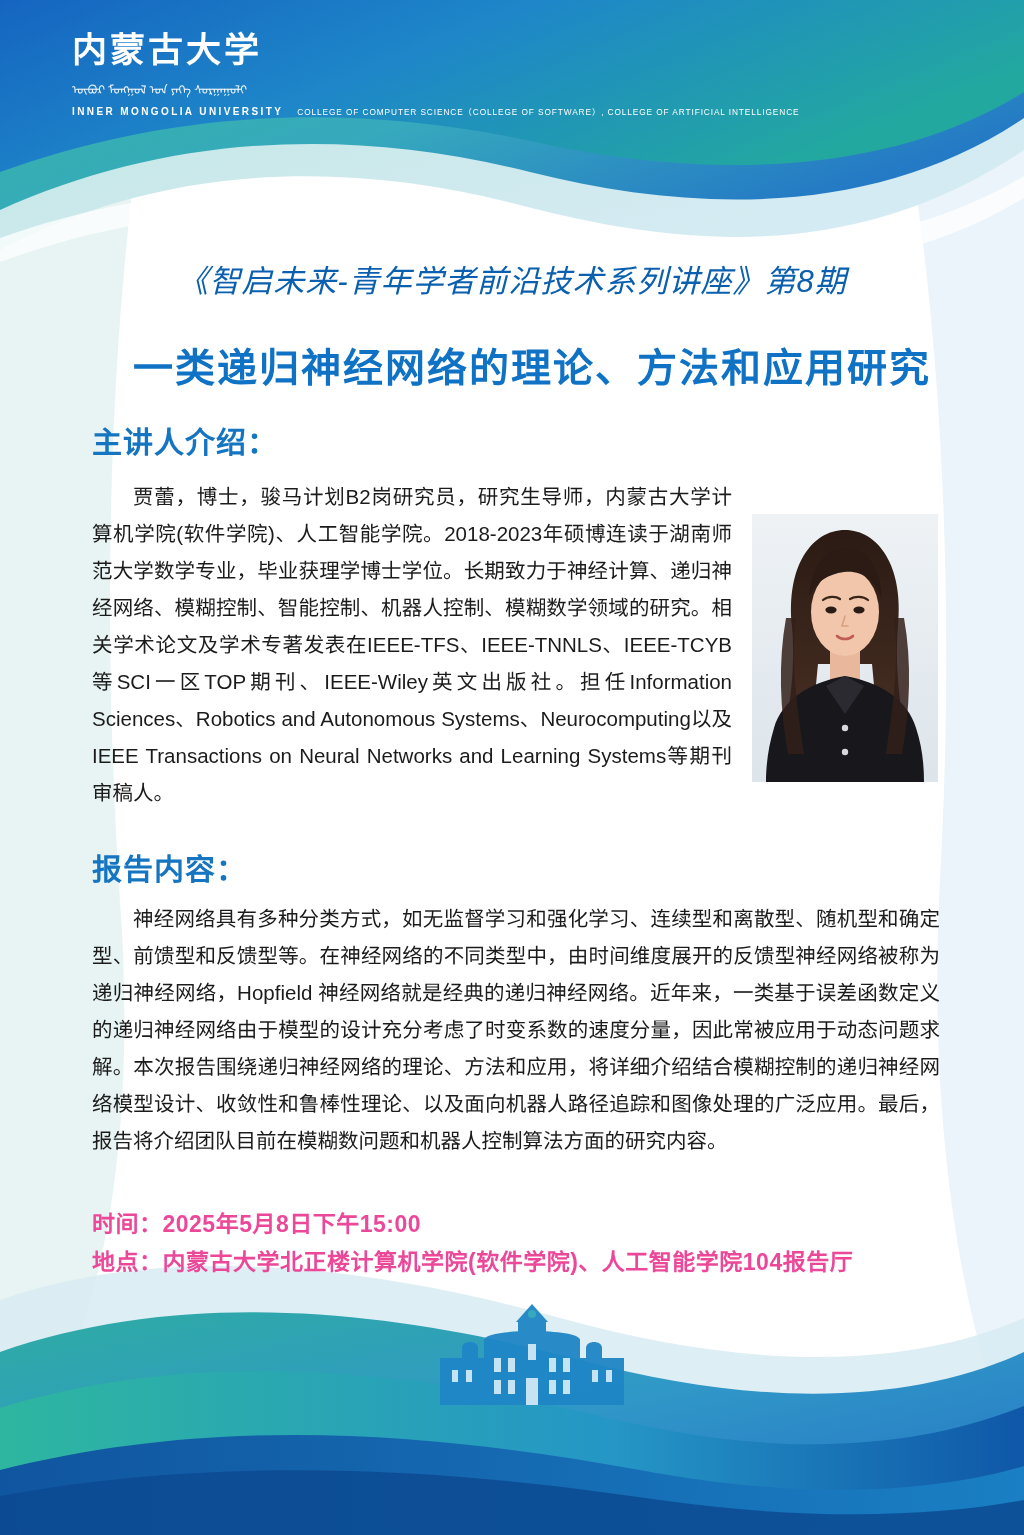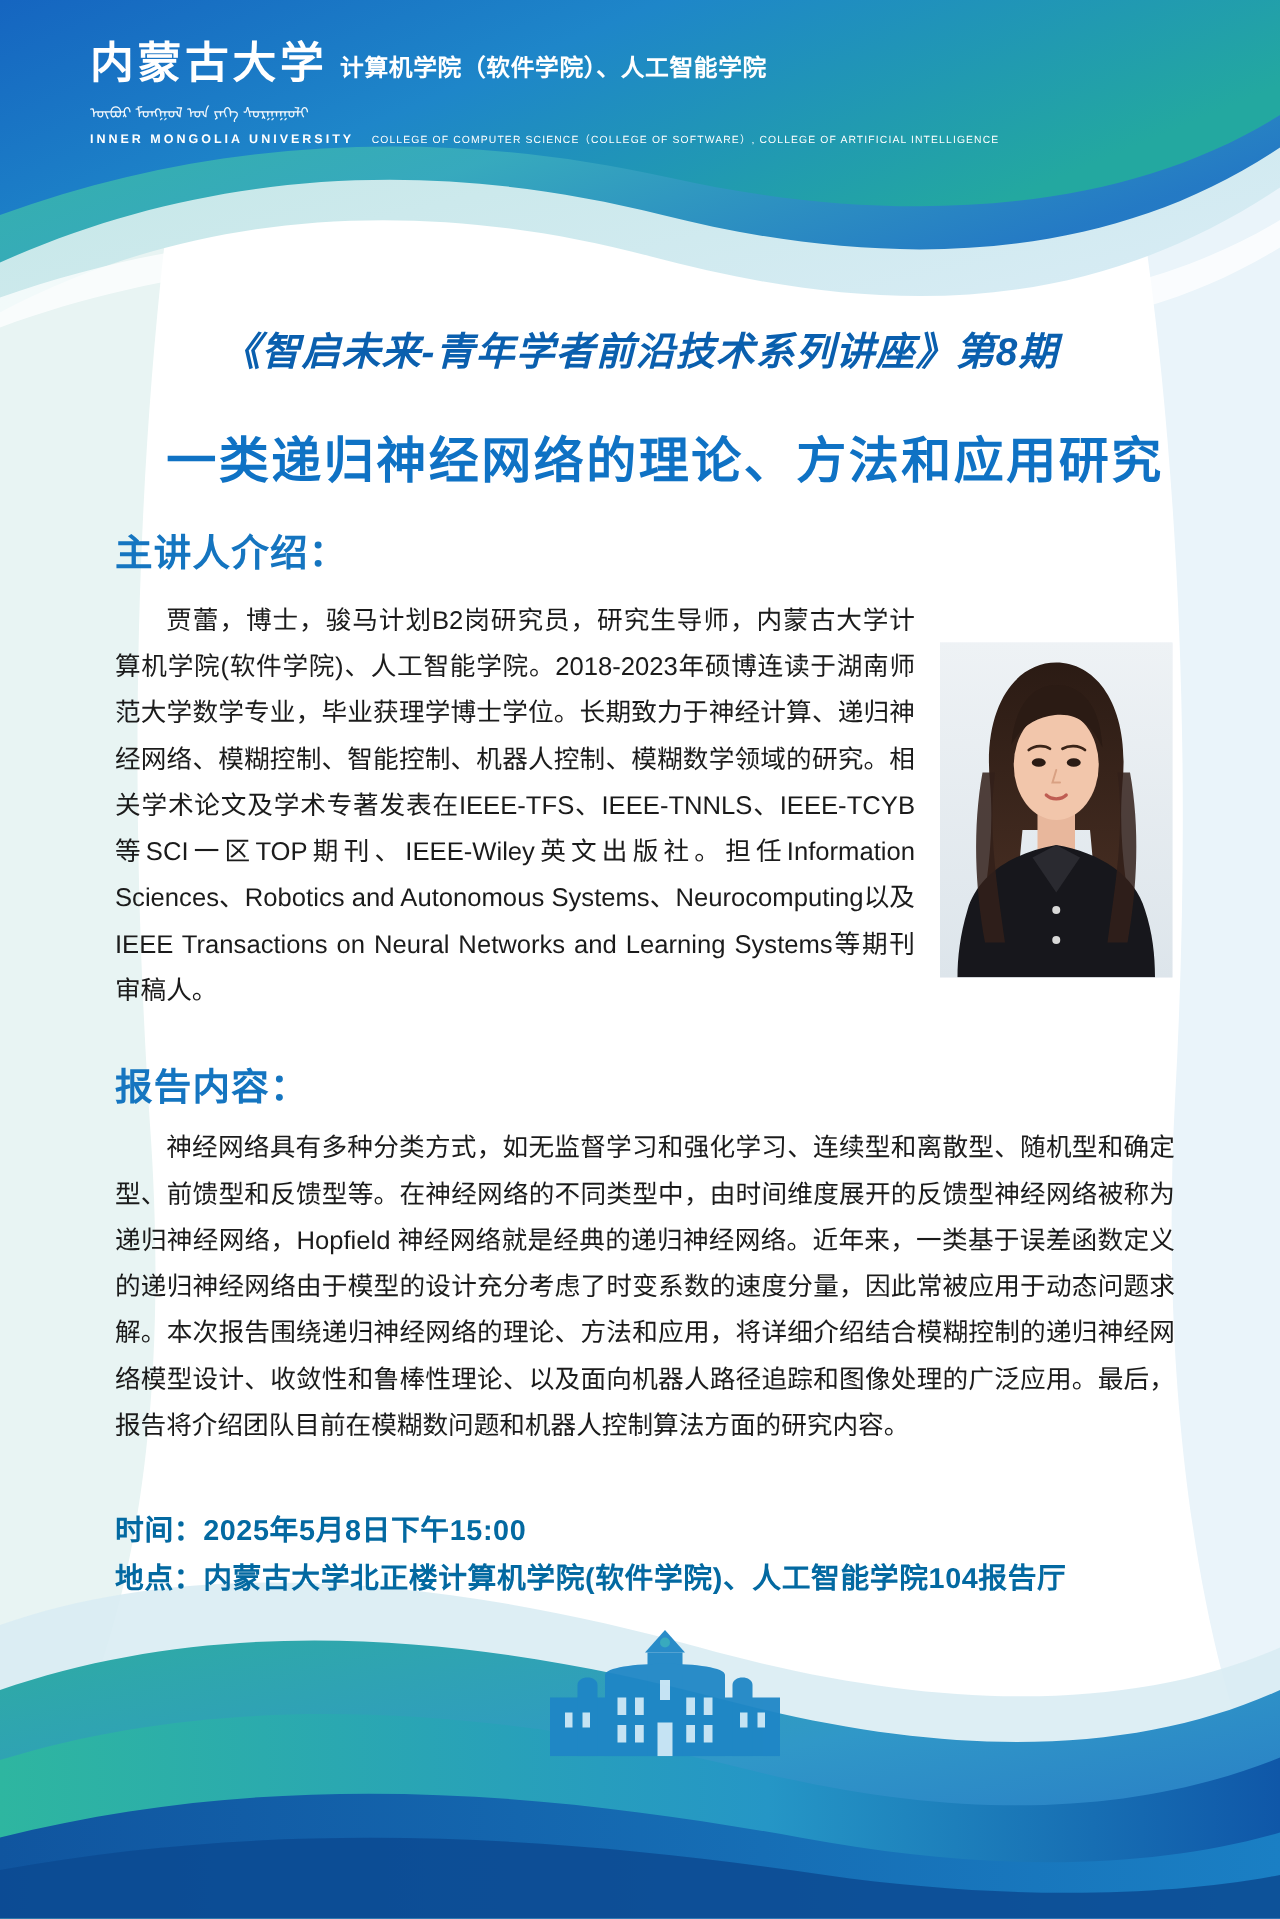--- a/index.html
+++ b/index.html
@@ -140,21 +140,21 @@
     z-index: 6;
   }
   .series-title {
     position: absolute;
     left: 0;
     top: 256px;
     width: 1024px;
     text-align: center;
     color: #0a5fae;
     font-size: 31px;
-    font-weight: bold;
+    font-weight: normal;
     font-style: italic;
     letter-spacing: 1px;
     font-family: "Liberation Sans", sans-serif;
   }
   .main-title {
     position: absolute;
     left: 0;
     top: 336px;
     width: 1024px;
     text-align: center;
@@ -209,21 +209,21 @@
     line-height: 37px;
     color: #1b1b1b;
     text-align: justify;
     text-justify: inter-ideograph;
     text-indent: 2em;
   }
 
   .info-line {
     position: absolute;
     left: 92px;
-    color: #0369a1;
+    color: #ec4899;
     font-size: 23px;
     font-weight: bold;
     letter-spacing: 0.5px;
     white-space: nowrap;
     text-align: center;
   }
   #info-time { top: 1205px; }
   #info-place { top: 1243px; }
 
   .building {
@@ -290,21 +290,20 @@
     <path d="M0,1408 C200,1346 420,1372 600,1416 C770,1458 910,1452 1024,1406 L1024,1535 L0,1535 Z" fill="url(#gBot2)"></path>
     <path d="M0,1470 C230,1412 450,1436 640,1470 C790,1498 920,1496 1024,1466 L1024,1535 L0,1535 Z" fill="url(#gBot3)"></path>
     <path d="M0,1496 C240,1452 470,1472 660,1500 C800,1520 930,1518 1024,1500 L1024,1535 L0,1535 Z" fill="#0c4a92" opacity="0.85"></path>
   </svg>
 
   <div class="header">
     <div class="logo-wrap">
       <div class="namegroup">
         <div class="cn-name">
           <span class="big">内蒙古大学</span>
-          <span class="unit">计算机学院（软件学院）、人工智能学院</span>
         </div>
         <div class="mn-line">ᠦᠪᠦᠷ ᠮᠤᠩᠭᠤᠯ ᠤᠨ ᠶᠡᠬᠡ ᠰᠤᠷᠭᠠᠭᠤᠯᠢ</div>
         <div class="en-line">
           <span class="en-uni">INNER MONGOLIA UNIVERSITY</span>
           <span class="en-col">COLLEGE OF COMPUTER SCIENCE（COLLEGE OF SOFTWARE）, COLLEGE OF ARTIFICIAL INTELLIGENCE</span>
         </div>
       </div>
     </div>
   </div>
 

